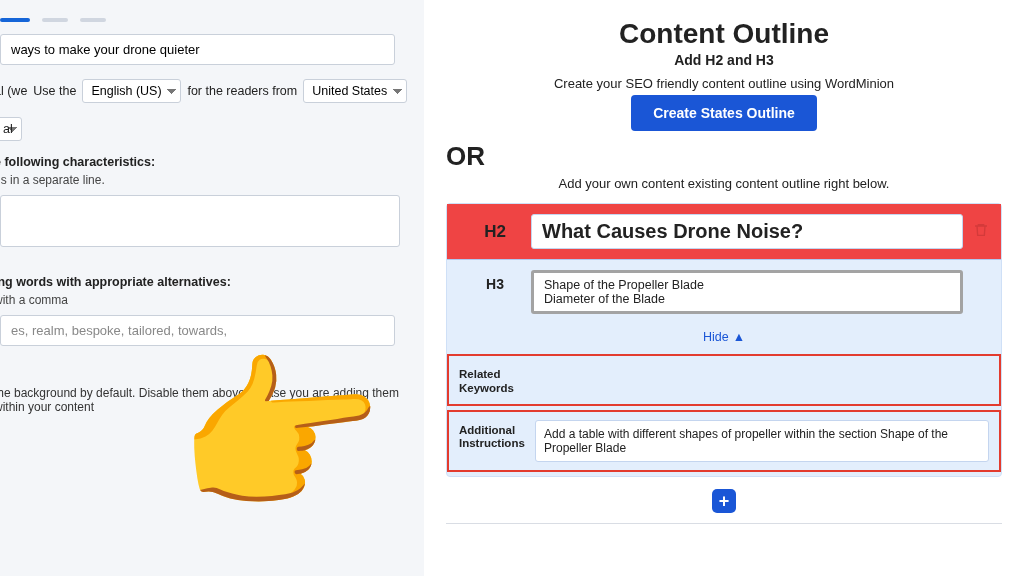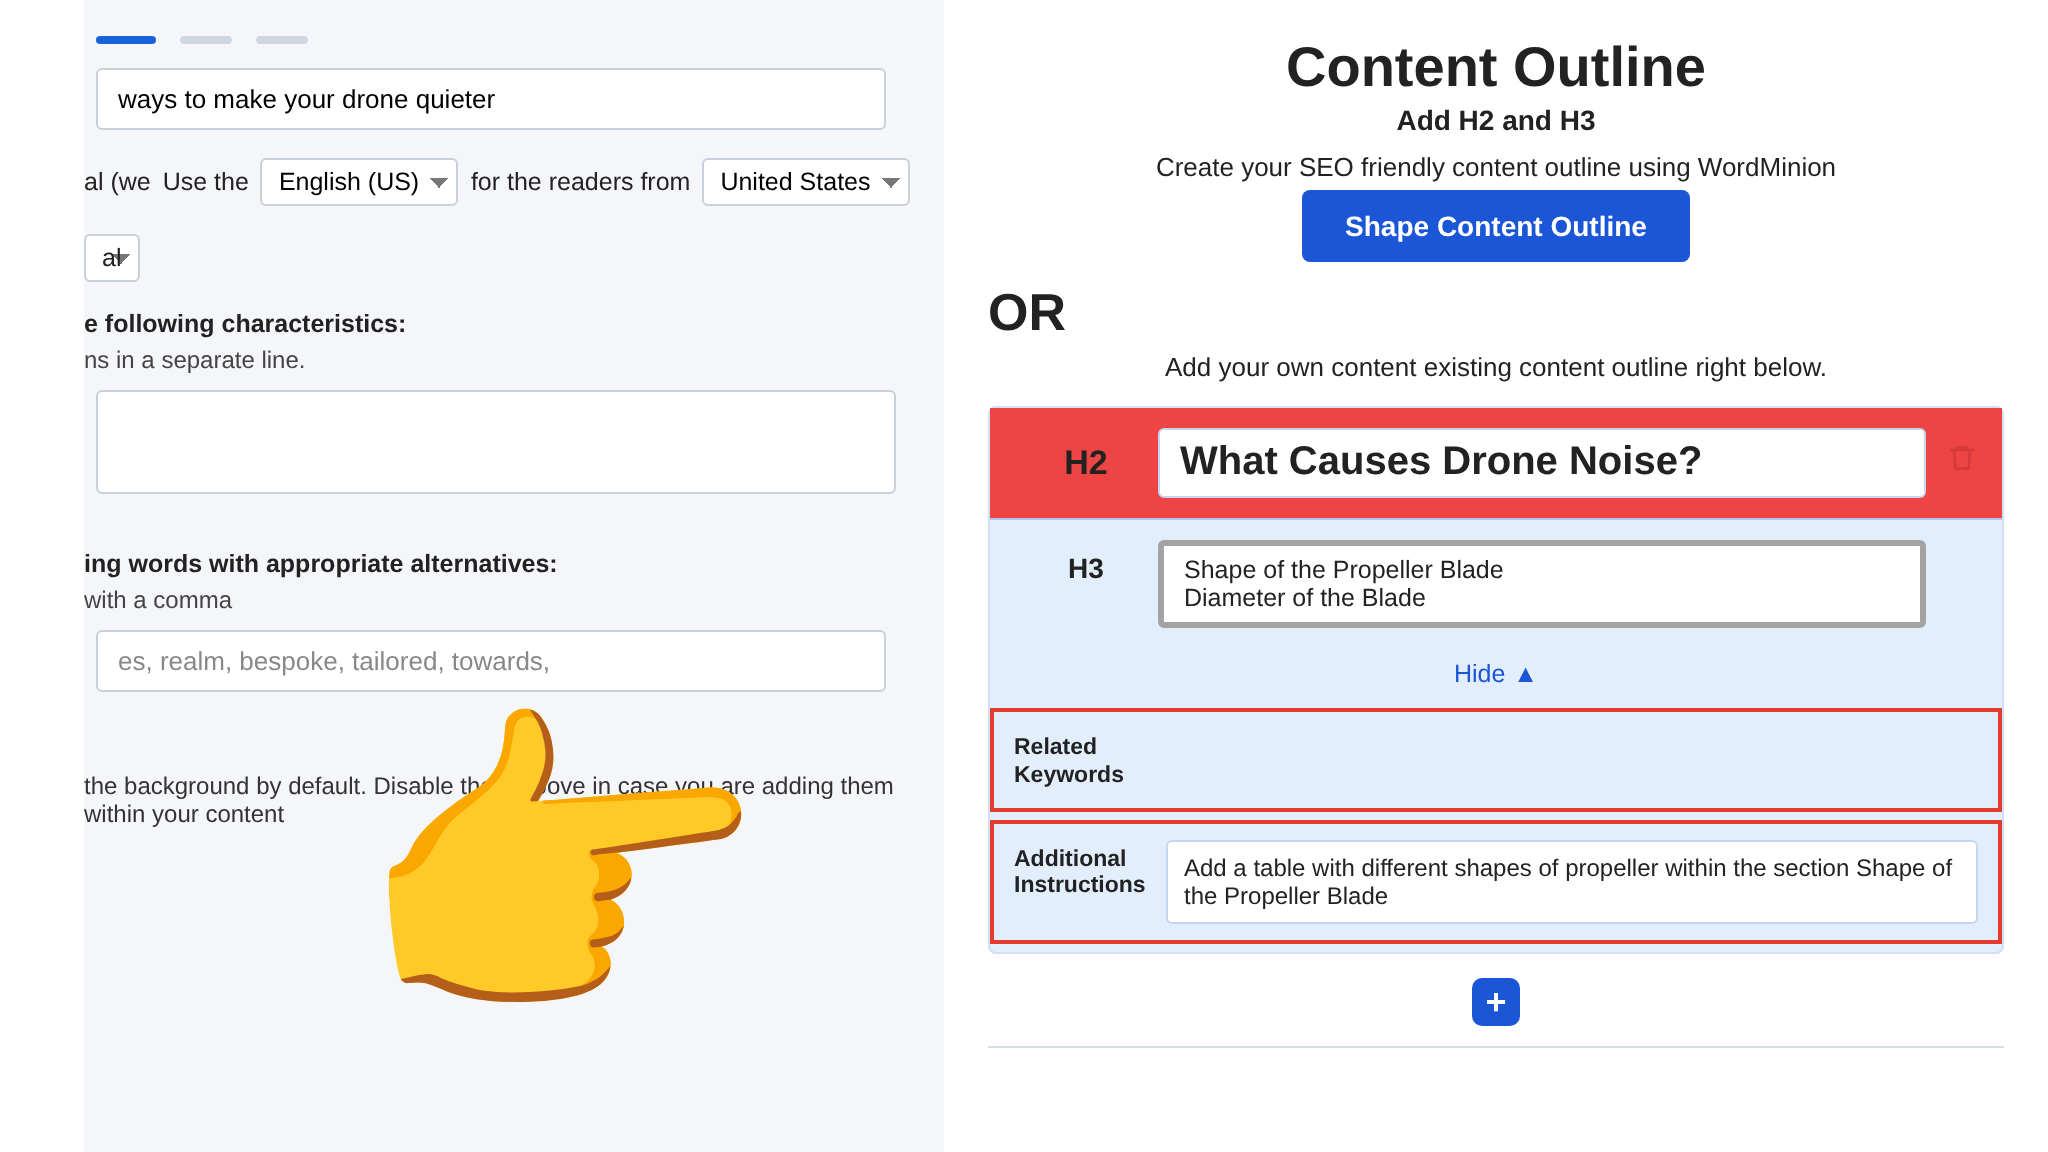--- a/index.html
+++ b/index.html
@@ -1,17 +1,17 @@
 <!DOCTYPE html>
 <html><head>
 <meta charset="utf-8">
 <style>
   * { box-sizing: border-box; margin: 0; padding: 0; }
   body { font-family: -apple-system, Arial, sans-serif; font-size: 13px; color: #222; background: #fff; width: 1024px; height: 576px; overflow: hidden; position: relative; }
-  .split { display: flex; width: 100%; height: 100%; padding-left: 48px; }
+  .split { display: flex; width: 100%; height: 100%; }
   .left { width: 430px; background: #f4f6f9; padding: 18px 10px 10px 0; overflow: hidden; position: relative; }
   .right { flex: 1; background: #fff; padding: 18px 22px 10px 22px; overflow: hidden; }
   .tabs { display: flex; gap: 12px; margin-bottom: 12px; margin-left: 6px; }
   .tab { height: 4px; width: 26px; background: #d0d6e0; border-radius: 2px; }
   .tab.active { background: #1565d8; width: 30px; }
   .input-text { width: 395px; padding: 7px 10px; border: 1px solid #c9d0da; border-radius: 3px; background:#fff; font-size: 13px; margin-left:6px;}
   .row { display:flex; align-items:center; gap:6px; margin: 14px 0 8px 0; font-size: 12.5px; flex-wrap: wrap; }
   .sel { border:1px solid #c9d0da; padding:4px 18px 4px 8px; border-radius:3px; background:#fff; font-size:12.5px; appearance:none; background-image: linear-gradient(45deg, transparent 48%, #777 48%), linear-gradient(-45deg, transparent 48%, #777 48%); background-position: right 8px center, right 4px center; background-size: 5px 5px; background-repeat:no-repeat;}
   .label-sm { font-size: 12.5px; font-weight: 700; margin: 14px 0 4px 0; display:block; }
   .hint { font-size: 12px; color:#444; margin: 4px 0 8px 0; }
@@ -70,21 +70,21 @@
     <span class="label-sm" style="margin-top:28px;">ing words with appropriate alternatives:</span>
     <div class="hint">with a comma</div>
     <input class="input-text" style="color: rgb(136, 136, 136);" value="es, realm, bespoke, tailored, towards,">
     <div class="footnote">the background by default. Disable them above in case you are adding them within your content</div>
   </div>
 
   <div class="right">
     <h1>Content Outline</h1>
     <div class="sub">Add H2 and H3</div>
     <div class="desc">Create your SEO friendly content outline using WordMinion</div>
-    <button class="btn-primary">Shape Content Outline</button>
+    <button class="btn-primary">Create States Outline</button>
     <div class="or">OR</div>
     <div class="desc2">Add your own content existing content outline right below.</div>
 
     <div class="outline-card">
       <div class="h2row">
         <div class="lbl">H2</div>
         <div class="val">What Causes Drone Noise?</div>
         <span class="trash">
           <svg width="16" height="16" viewBox="0 0 24 24" fill="none" stroke="#d43a3a" stroke-width="2">
               <path d="M3 6h18M8 6V4h8v2M6 6l1 14h10l1-14"></path>

